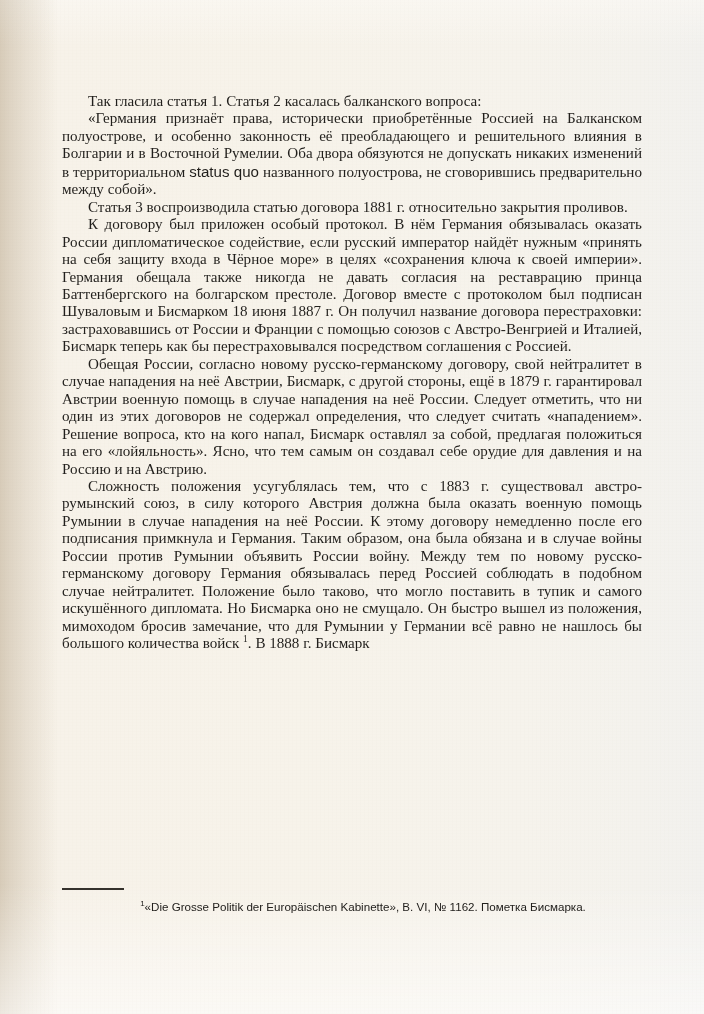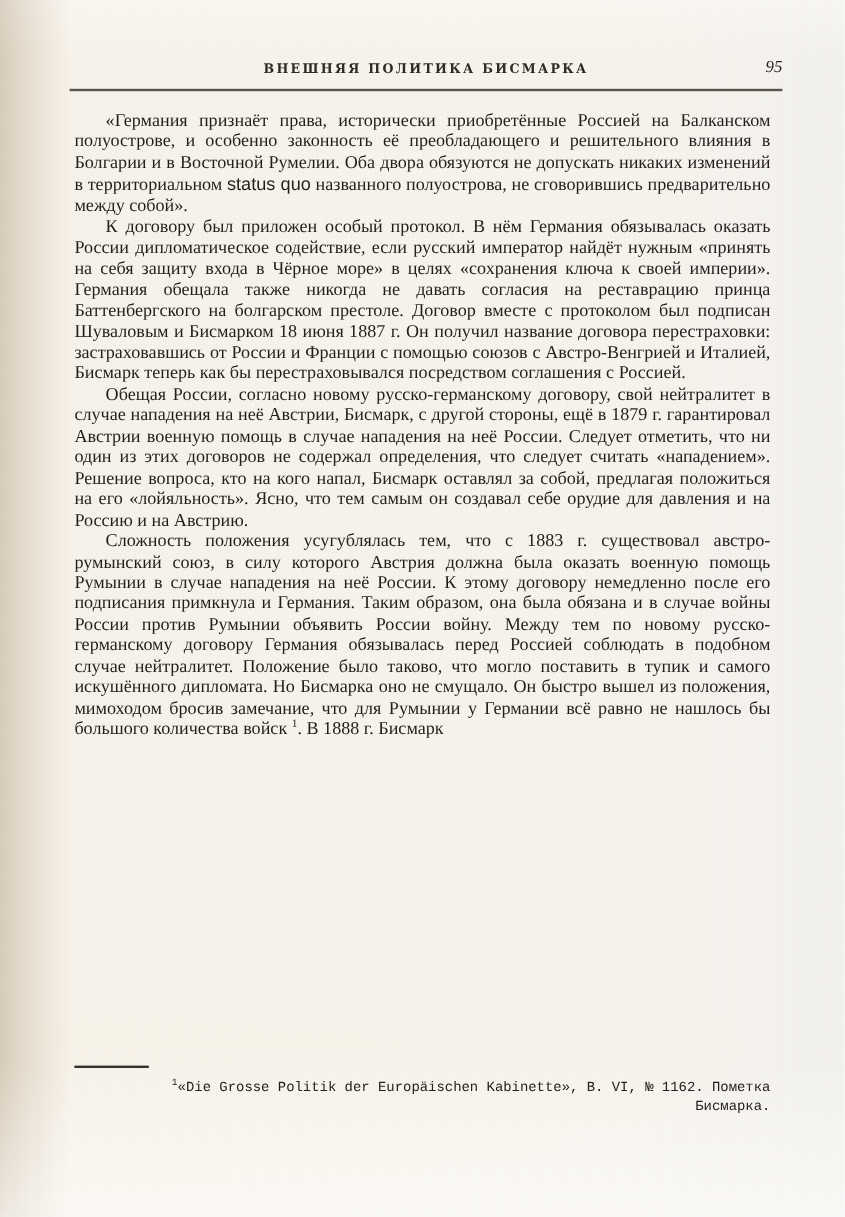--- a/index.html
+++ b/index.html
@@ -132,51 +132,48 @@
     top: 888px;
     width: 580px;
   }
   #footnote-rule {
     width: 62px;
     height: 1.6px;
     background: #34312c;
     margin: 0 0 9px 0;
   }
   #footnote-text {
-    font-family: Liberation Mono, monospace;
+    font-family: Liberation Sans, sans-serif;
     font-size: 11.6px;
     line-height: 16px;
     color: #23211e;
     text-indent: 22px;
-    text-align: right;
+    text-align: center;
   }
   #footnote-text .fn-mark {
     font-size: 8px;
     vertical-align: super;
     line-height: 0;
   }
 </style>
 </head>
 <body>
 
 <div id="page">
 
   <div id="shade-top"></div>
   <div id="shade-left"></div>
   <div id="shade-bottom"></div>
   <div id="grain"></div>
 
-  <div id="running-head">
-    <div id="head-title">ВНЕШНЯЯ ПОЛИТИКА БИСМАРКА</div>
-    <div id="head-folio">95</div>
-    <div id="head-rule"></div>
-  </div>
 
   <div id="text-block">
+    <p>Так гласила статья 1. Статья 2 касалась балканского вопроса:</p>
     <p><span>«Германия признаёт права, исторически приобретённые Россией на Балканском полуострове, и особенно законность её преобладающего и решительного влияния в Болгарии и в Восточной Румелии. Оба двора обязуются не допускать никаких изменений в территориальном <span class="latin">status quo</span> названного полуострова, не сговорившись предварительно между собой».</span></p>
+    <p>Статья 3 воспроизводила статью договора 1881 г. относительно закрытия проливов.</p>
     <p>К договору был приложен особый протокол. В нём Германия обязывалась оказать России дипломатическое содействие, если русский император найдёт нужным «принять на себя защиту входа в Чёрное море» в целях «сохранения ключа к своей империи». Германия обещала также никогда не давать согласия на реставрацию принца Баттенбергского на болгарском престоле. Договор вместе с протоколом был подписан Шуваловым и Бисмарком 18 июня 1887 г. Он получил название договора перестраховки: застраховавшись от России и Франции с помощью союзов с Австро-Венгрией и Италией, Бисмарк теперь как бы перестраховывался посредством соглашения с Россией.</p>
     <p>Обещая России, согласно новому русско-германскому договору, свой нейтралитет в случае нападения на неё Австрии, Бисмарк, с другой стороны, ещё в 1879 г. гарантировал Австрии военную помощь в случае нападения на неё России. Следует отметить, что ни один из этих договоров не содержал определения, что следует считать «нападением». Решение вопроса, кто на кого напал, Бисмарк оставлял за собой, предлагая положиться на его «лойяльность». Ясно, что тем самым он создавал себе орудие для давления и на Россию и на Австрию.</p>
     <p>Сложность положения усугублялась тем, что с 1883 г. существовал австро-румынский союз, в силу которого Австрия должна была оказать военную помощь Румынии в случае нападения на неё России. К этому договору немедленно после его подписания примкнула и Германия. Таким образом, она была обязана и в случае войны России против Румынии объявить России войну. Между тем по новому русско-германскому договору Германия обязывалась перед Россией соблюдать в подобном случае нейтралитет. Положение было таково, что могло поставить в тупик и самого искушённого дипломата. Но Бисмарка оно не смущало. Он быстро вышел из положения, мимоходом бросив замечание, что для Румынии у Германии всё равно не нашлось бы большого количества войск <span class="sup-ref">1</span>. В 1888 г. Бисмарк</p>
   </div>
 
   <div id="footnote-area">
     <div id="footnote-rule"></div>
     <div id="footnote-text">
       <span class="fn-mark">1</span><span>«Die Grosse Politik der Europäischen Kabinette», B. VI, № 1162. Пометка Бисмарка.</span>
     </div>

